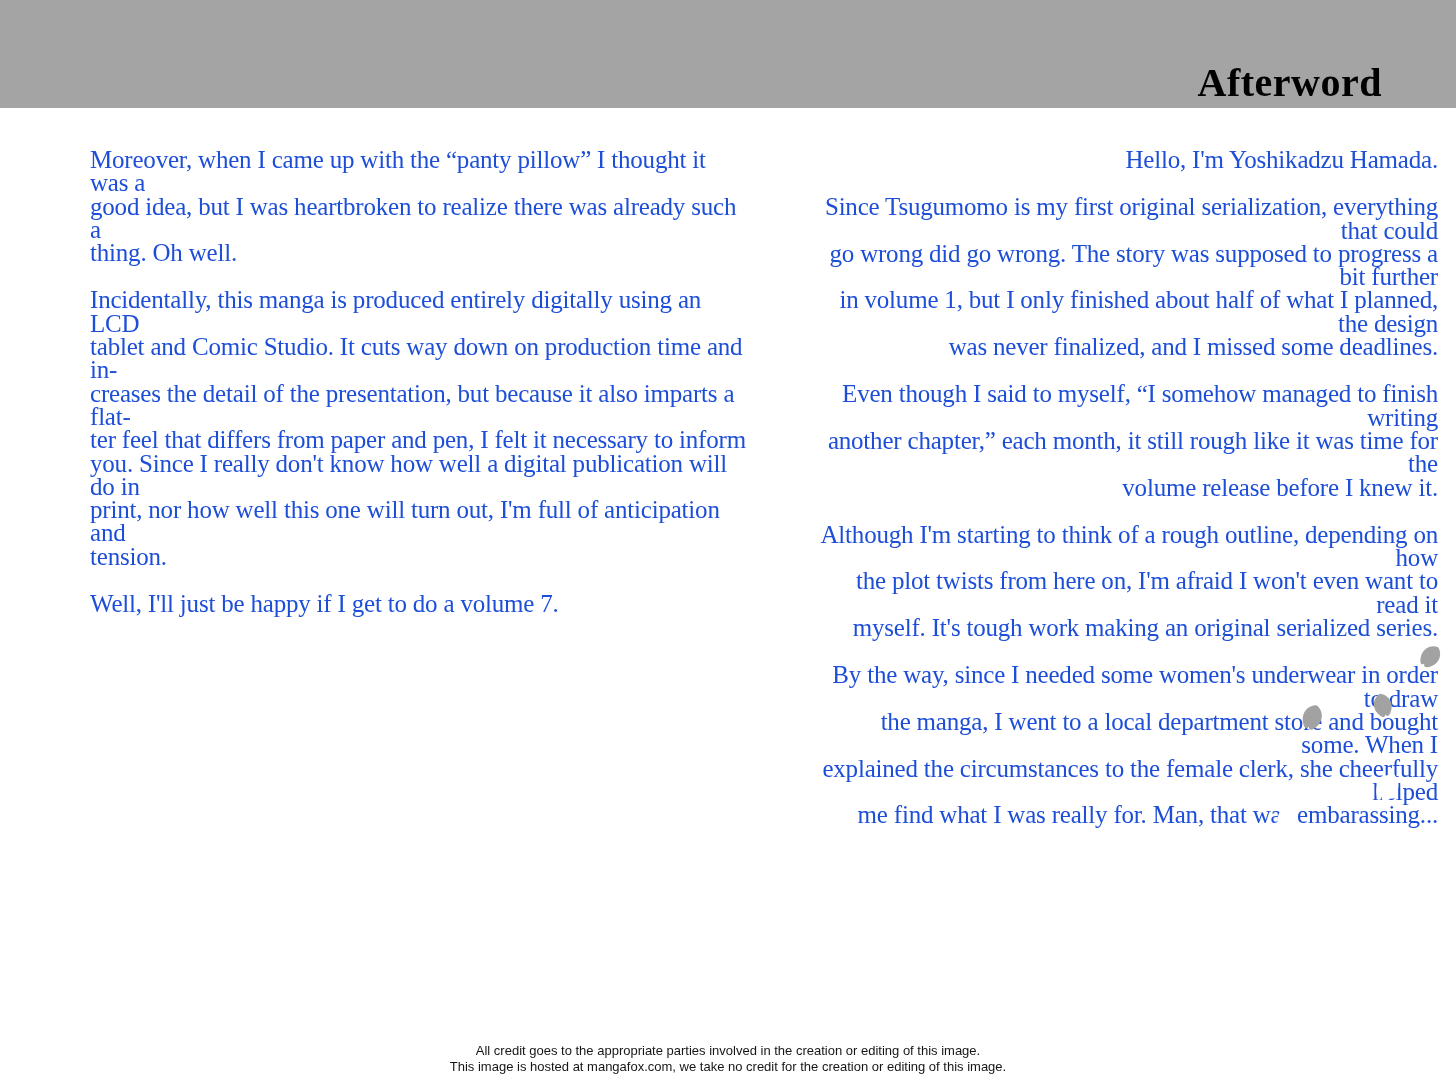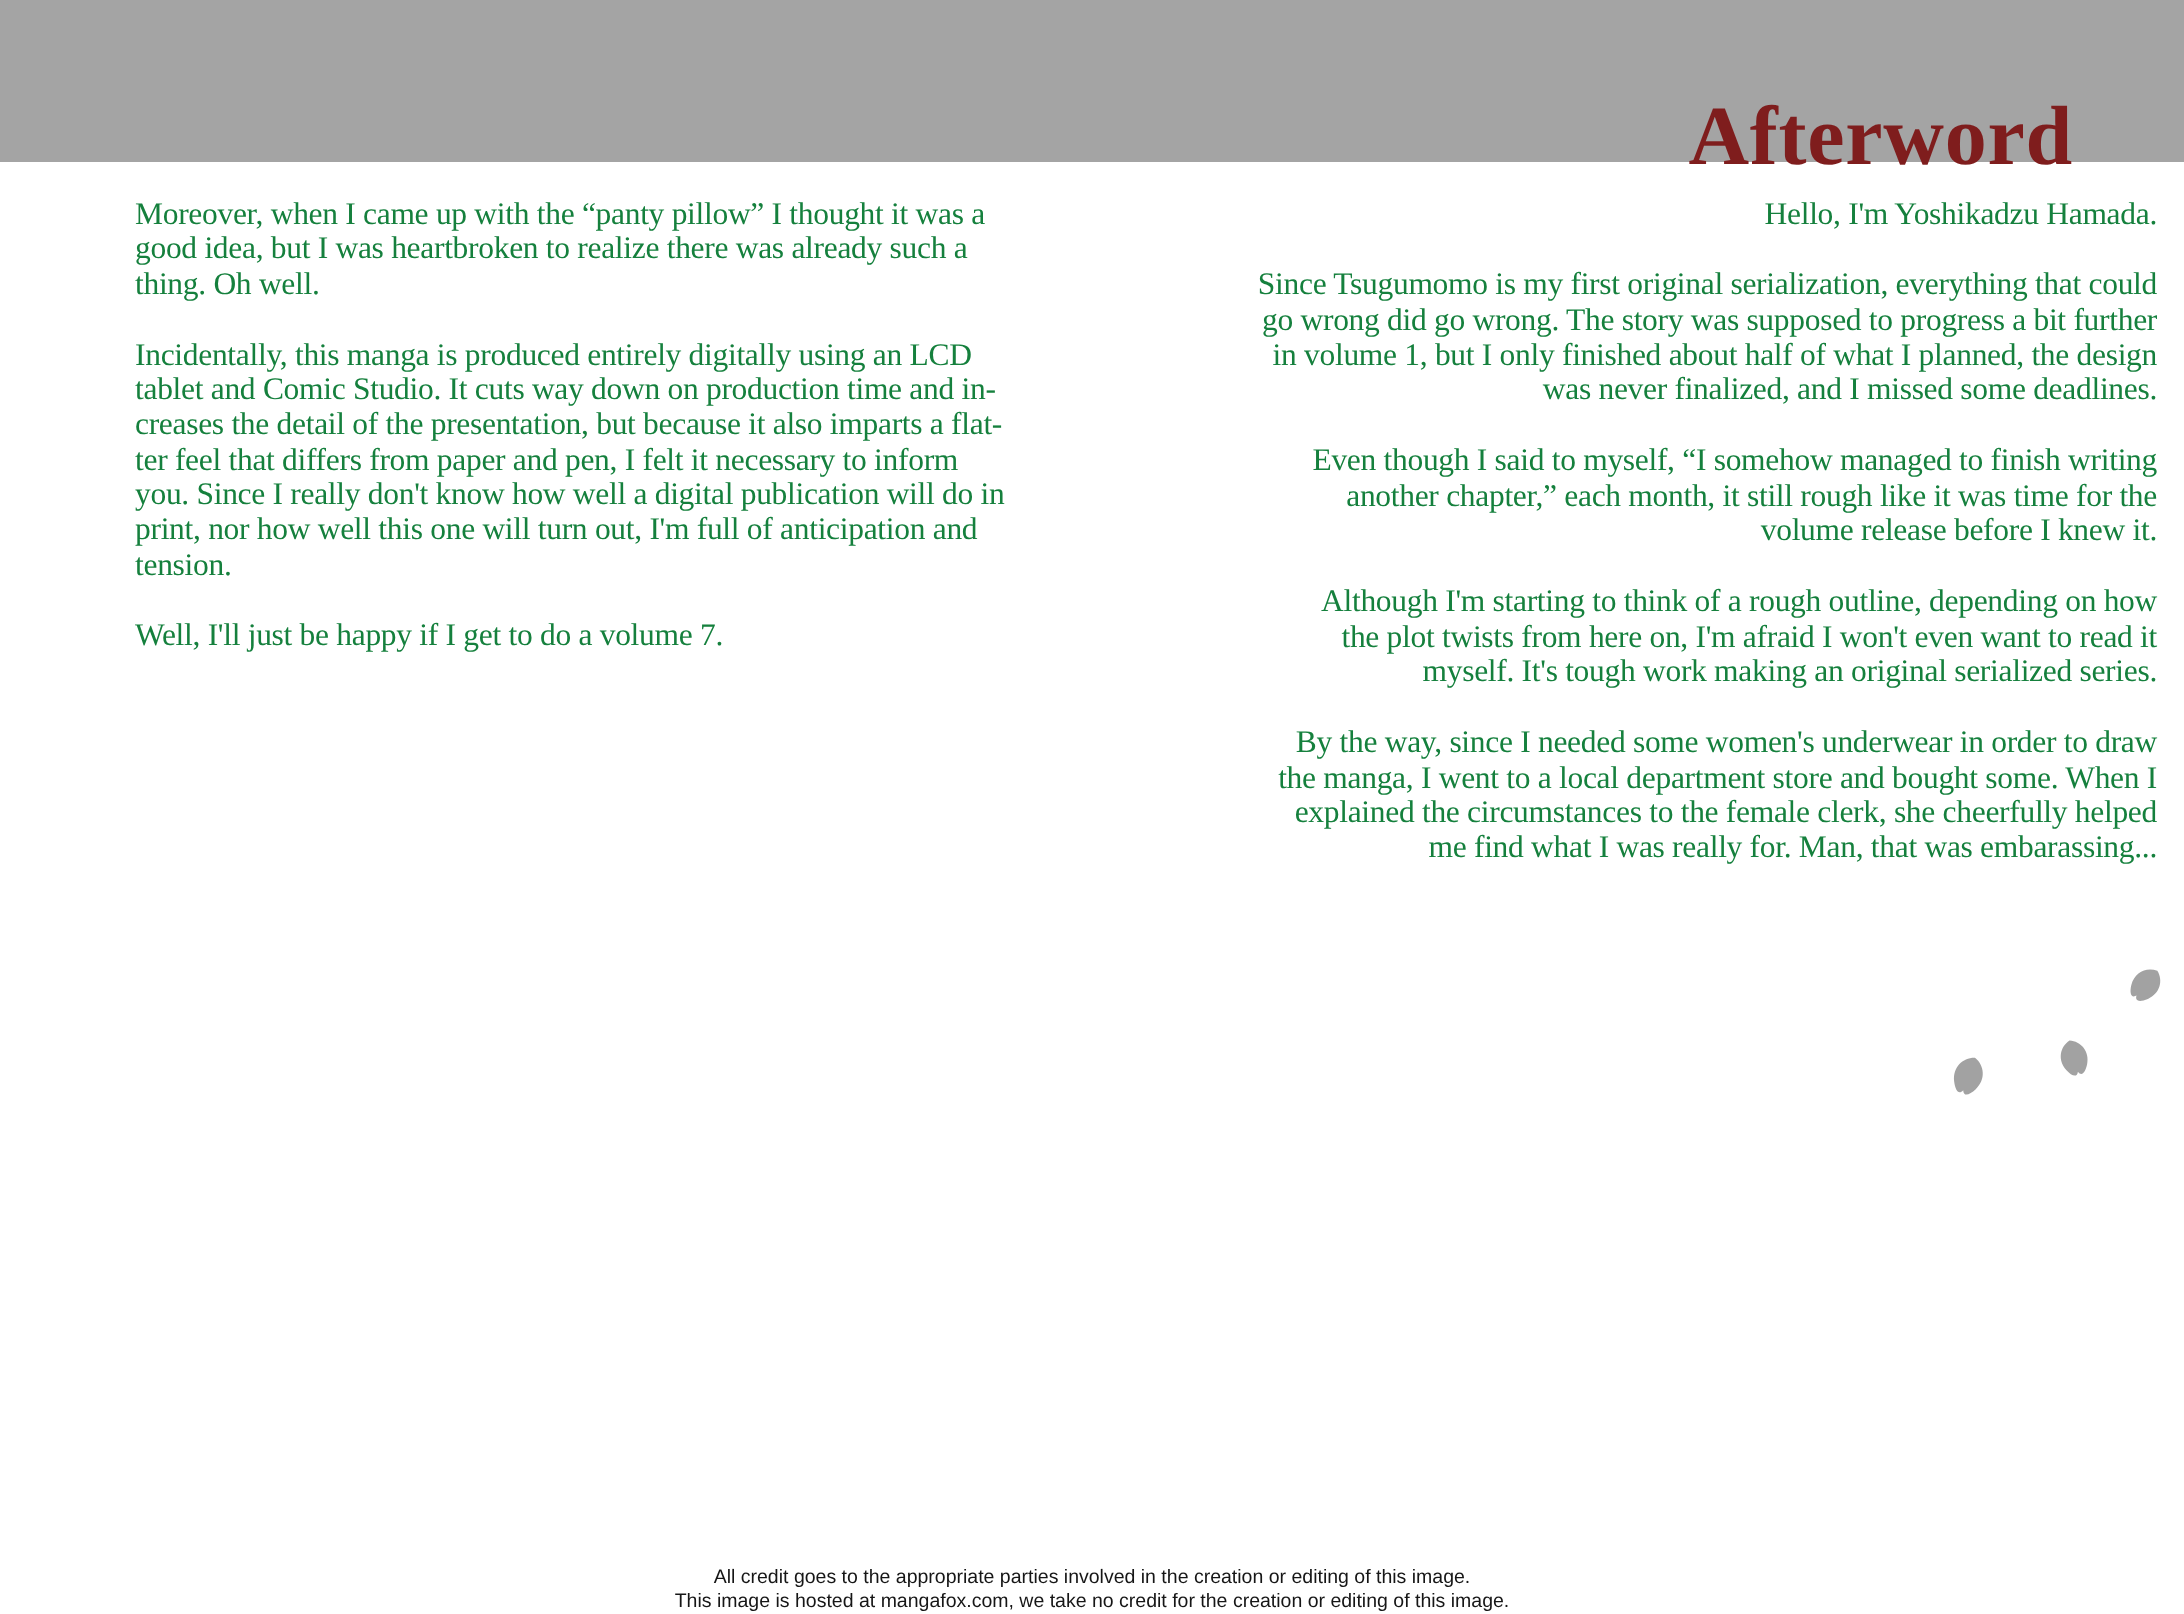--- a/index.html
+++ b/index.html
@@ -8,26 +8,26 @@
     overflow:hidden;font-family:"Liberation Serif",serif;
   }
   
   .header-band{
     position:absolute;left:0;top:0;width:1456px;height:108px;background:#a4a4a4;
   }
   .header-band svg{position:absolute;inset:0;display:block;}
   .page-title{
     position:absolute;top:63px;right:74px;margin:0;
     font-family:"Liberation Serif",serif;font-weight:bold;
-    font-size:56px;line-height:1;color:#7f1d1d;letter-spacing:0.5px;
+    font-size:40px;line-height:1;color:#000000;letter-spacing:0.5px;
   }
   
   .text-col{
-    position:absolute;top:131px;color:#15803d;
-    font-size:21px;line-height:23.3px;letter-spacing:-0.2px;
+    position:absolute;top:148px;color:#1d4ed8;
+    font-size:25px;line-height:23.3px;letter-spacing:-0.2px;
   }
   .col-left{left:90px;width:660px;}
   .col-right{left:818px;width:620px;text-align:right;}
   .text-col p{margin:0 0 24px 0;white-space:pre-line;}
   
   .wave-wrap{position:absolute;left:0;top:600px;width:1456px;height:440px;}
   .wave-wrap svg{display:block;}
   
   .footer-credit{
     position:absolute;left:0;top:1043px;width:1456px;text-align:center;

